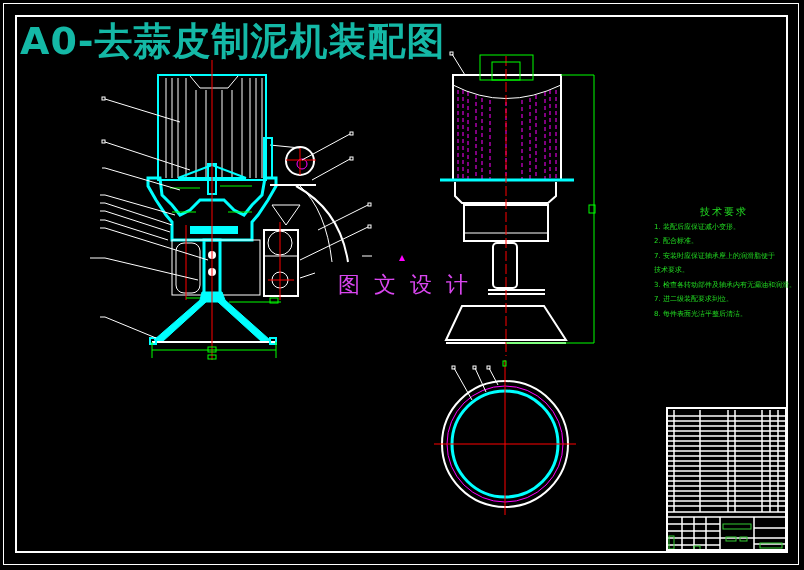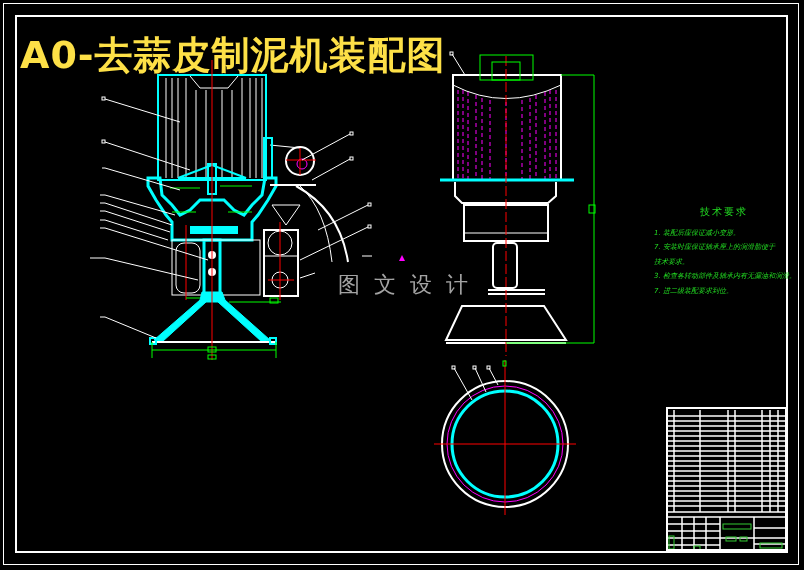--- a/index.html
+++ b/index.html
@@ -1,24 +1,24 @@
 <!DOCTYPE html>
 <html><head>
 <meta charset="utf-8">
 <style>
   html, body { margin: 0; padding: 0; background: #000; }
   body { width: 804px; height: 570px; position: relative; overflow: hidden; font-family: "DejaVu Sans", sans-serif; }
   .frame-outer { position: absolute; left: 3px; top: 3px; width: 794px; height: 560px; border: 1px solid #fff; }
   .frame-inner { position: absolute; left: 15px; top: 15px; width: 769px; height: 534px; border: 2px solid #fff; }
-  .title { position: absolute; left: 20px; top: 32px; font-size: 38px; font-weight: bold; color: #fde047; letter-spacing: 1px; white-space: nowrap; line-height: 46px; font-family: "DejaVu Sans", sans-serif; }
+  .title { position: absolute; left: 20px; top: 18px; font-size: 38px; font-weight: bold; color: #14b8a6; letter-spacing: 1px; white-space: nowrap; line-height: 46px; font-family: "DejaVu Sans", sans-serif; }
   svg.drawing { position: absolute; left: 0; top: 0; }
-  .watermark { position: absolute; left: 338px; top: 270px; color: #a3a3a3; font-size: 22px; letter-spacing: 14px; white-space: nowrap; font-family: Liberation Mono, monospace; }
+  .watermark { position: absolute; left: 338px; top: 270px; color: #d946ef; font-size: 22px; letter-spacing: 14px; white-space: nowrap; font-family: Liberation Mono, monospace; }
   .tech { position: absolute; left: 654px; top: 205px; width: 140px; color: #22dd22; font-size: 7px; line-height: 14.5px; }
-  .tech-title { text-align: center; font-size: 10px; margin-bottom: 6px; letter-spacing: 2px; }
-  .tech-item { white-space: nowrap; font-style: italic; }
+  .tech-title { text-align: center; font-size: 10px; margin-bottom: 0; letter-spacing: 2px; }
+  .tech-item { white-space: nowrap; }
   .tb { position: absolute; left: 666px; top: 407px; width: 121px; height: 144px; border: 2px solid #fff; box-sizing: border-box; }
 </style>
 </head>
 <body>
 
 <div class="frame-outer"></div>
 <div class="frame-inner"></div>
 
 <div class="title">A0-去蒜皮制泥机装配图</div>
 
@@ -239,19 +239,21 @@
     <rect x="669" y="536" width="5" height="13"></rect>
     <rect x="694" y="546" width="6" height="4"></rect>
   </g>
 </svg>
 
 <div class="watermark">图文设计</div>
 
 <div class="tech">
   <div class="tech-title">技术要求</div>
   <div class="tech-item">1. 装配后应保证减小变形。</div>
+  <div class="tech-item">2. 配合标准。</div>
   <div class="tech-item">7. 安装时应保证轴承座上的润滑脂便于</div>
   <div class="tech-item">技术要求。</div>
   <div class="tech-item">3. 检查各转动部件及轴承内有无漏油和润滑。</div>
   <div class="tech-item">7. 进二级装配要求到位。</div>
+  <div class="tech-item">8. 每件表面光洁平整后清洁。</div>
 </div>
 
 <div class="tb"></div>
 
 </body></html>

